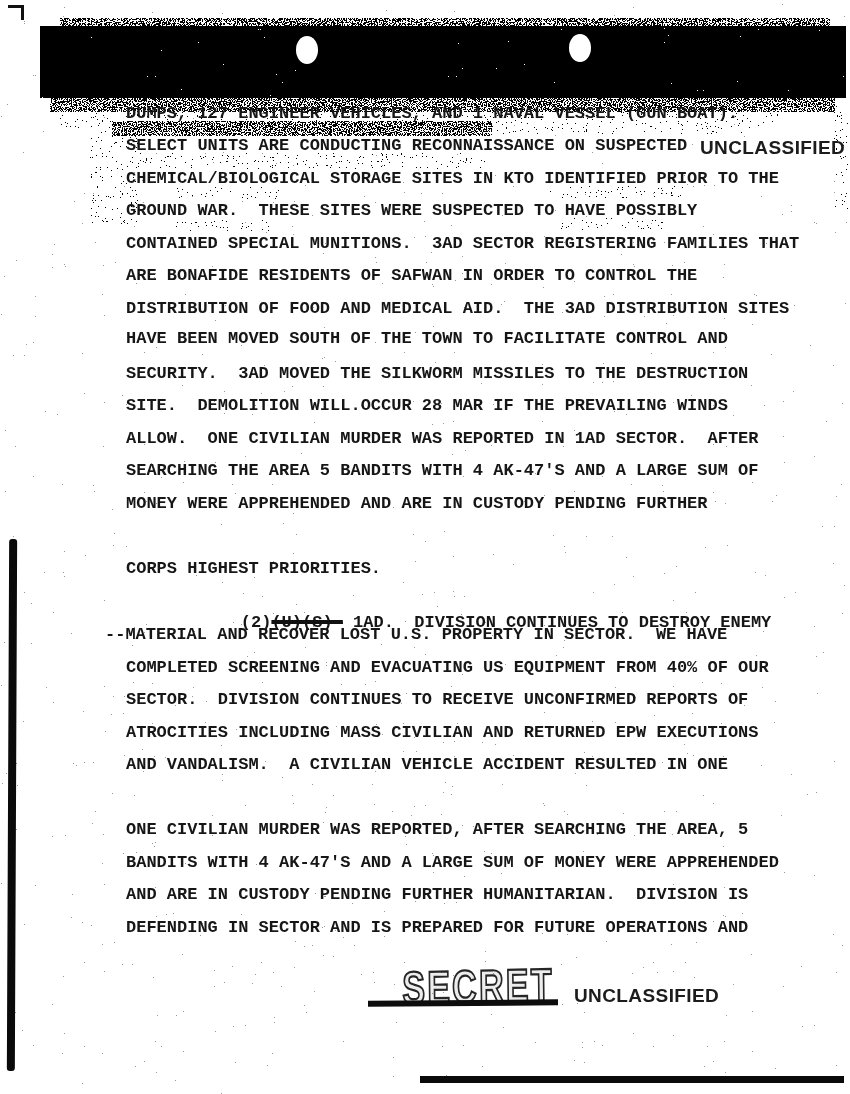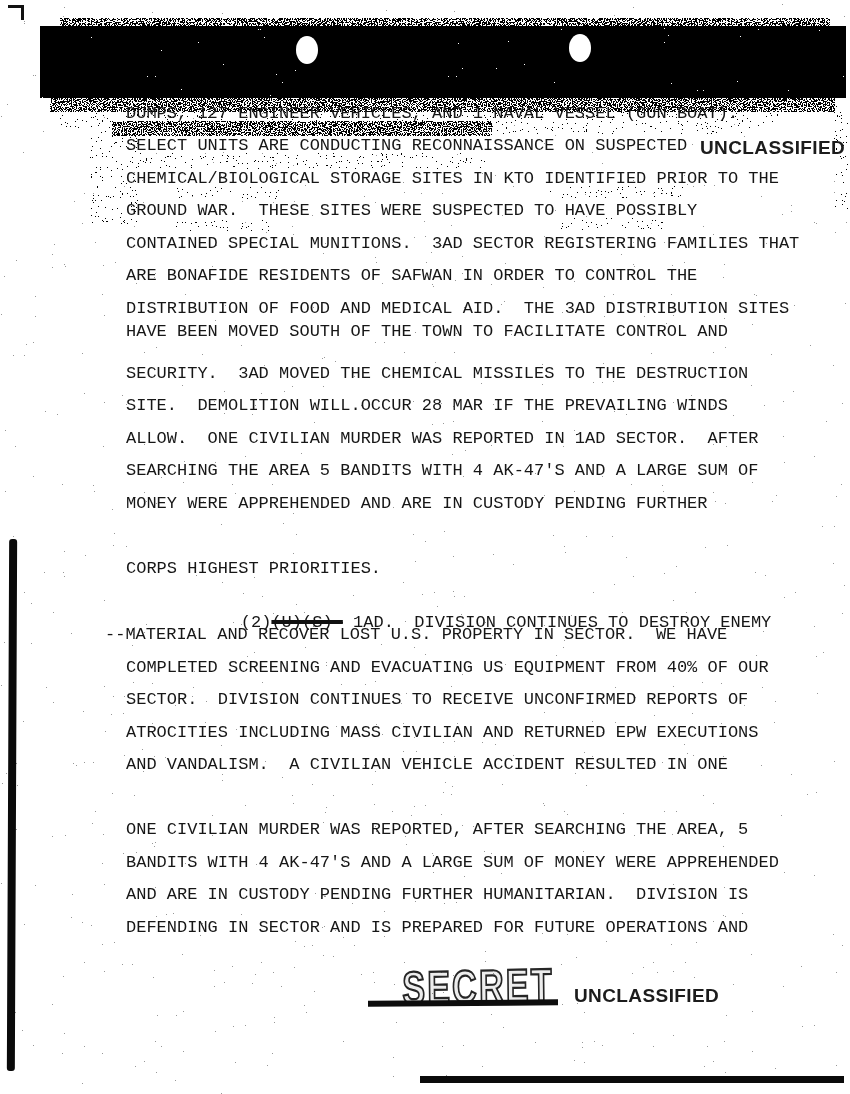--- a/index.html
+++ b/index.html
@@ -4,21 +4,21 @@
 <style>
   html,body { margin:0; padding:0; background:#e8e8e8; }
   .page {
     position:relative; width:850px; height:1094px; margin:0 auto;
     background:#ffffff; overflow:hidden;
   }
   .noise-layer { position:absolute; left:0; top:0; pointer-events:none; }
   .tline {
     position:absolute; left:126px;
     font-family:"Liberation Mono","DejaVu Sans Mono",monospace;
-    font-size:17px; font-weight:400; color:#161616;
+    font-size:17px; font-weight:700; color:#161616;
     white-space:pre; line-height:20px; letter-spacing:0px;
   }
   .struck { text-decoration:line-through; text-decoration-thickness:3.5px; text-decoration-color:#111;margin-top:15px; }
   .unclass {
     position:absolute; font-family:"Liberation Sans","DejaVu Sans",sans-serif;
     font-weight:700; font-size:19px; letter-spacing:0.4px; color:#1c1c1c;
   }
   .secret-stamp {
     position:absolute; left:402px; top:963px;
     font-family:"Liberation Sans","DejaVu Sans",sans-serif;
@@ -113,22 +113,22 @@
   <div class="corner-mark"></div>
   <div class="left-redaction-bar"></div>
 
   <div class="tline" style="top:104px">DUMPS, 127 ENGINEER VEHICLES, AND 1 NAVAL VESSEL (GUN BOAT).</div>
   <div class="tline" style="top:136px">SELECT UNITS ARE CONDUCTING RECONNAISSANCE ON SUSPECTED</div>
   <div class="tline" style="top:169px">CHEMICAL/BIOLOGICAL STORAGE SITES IN KTO IDENTIFIED PRIOR TO THE</div>
   <div class="tline" style="top:201px">GROUND WAR.  THESE SITES WERE SUSPECTED TO HAVE POSSIBLY</div>
   <div class="tline" style="top:234px">CONTAINED SPECIAL MUNITIONS.  3AD SECTOR REGISTERING FAMILIES THAT</div>
   <div class="tline" style="top:266px">ARE BONAFIDE RESIDENTS OF SAFWAN IN ORDER TO CONTROL THE</div>
   <div class="tline" style="top:299px">DISTRIBUTION OF FOOD AND MEDICAL AID.  THE 3AD DISTRIBUTION SITES</div>
-  <div class="tline" style="top:322px">HAVE BEEN MOVED SOUTH OF THE TOWN TO FACILITATE CONTROL AND</div>
-  <div class="tline" style="top:364px">SECURITY.  3AD MOVED THE CHEMICAL MISSILES TO THE DESTRUCTION</div>
+  <div class="tline" style="top:329px">HAVE BEEN MOVED SOUTH OF THE TOWN TO FACILITATE CONTROL AND</div>
+  <div class="tline" style="top:364px">SECURITY.  3AD MOVED THE SILKWORM MISSILES TO THE DESTRUCTION</div>
   <div class="tline" style="top:396px">SITE.  DEMOLITION WILL.OCCUR 28 MAR IF THE PREVAILING WINDS</div>
   <div class="tline" style="top:429px">ALLOW.  ONE CIVILIAN MURDER WAS REPORTED IN 1AD SECTOR.  AFTER</div>
   <div class="tline" style="top:461px">SEARCHING THE AREA 5 BANDITS WITH 4 AK-47'S AND A LARGE SUM OF</div>
   <div class="tline" style="top:494px">MONEY WERE APPREHENDED AND ARE IN CUSTODY PENDING FURTHER</div>
   <div class="tline" style="top:559px">CORPS HIGHEST PRIORITIES.</div>
 
   <div class="tline" style="top:593px; left:200px">
     <span>(2)</span><span class="struck">(U)(S)—</span><span> 1AD.  DIVISION CONTINUES TO DESTROY ENEMY</span>
   </div>
 

